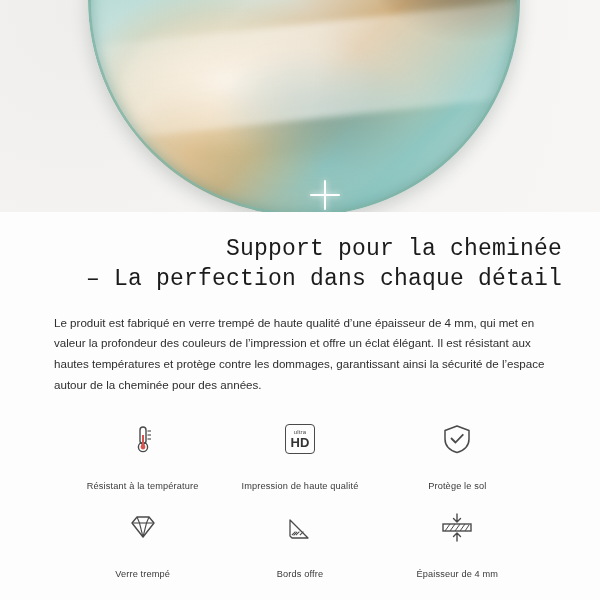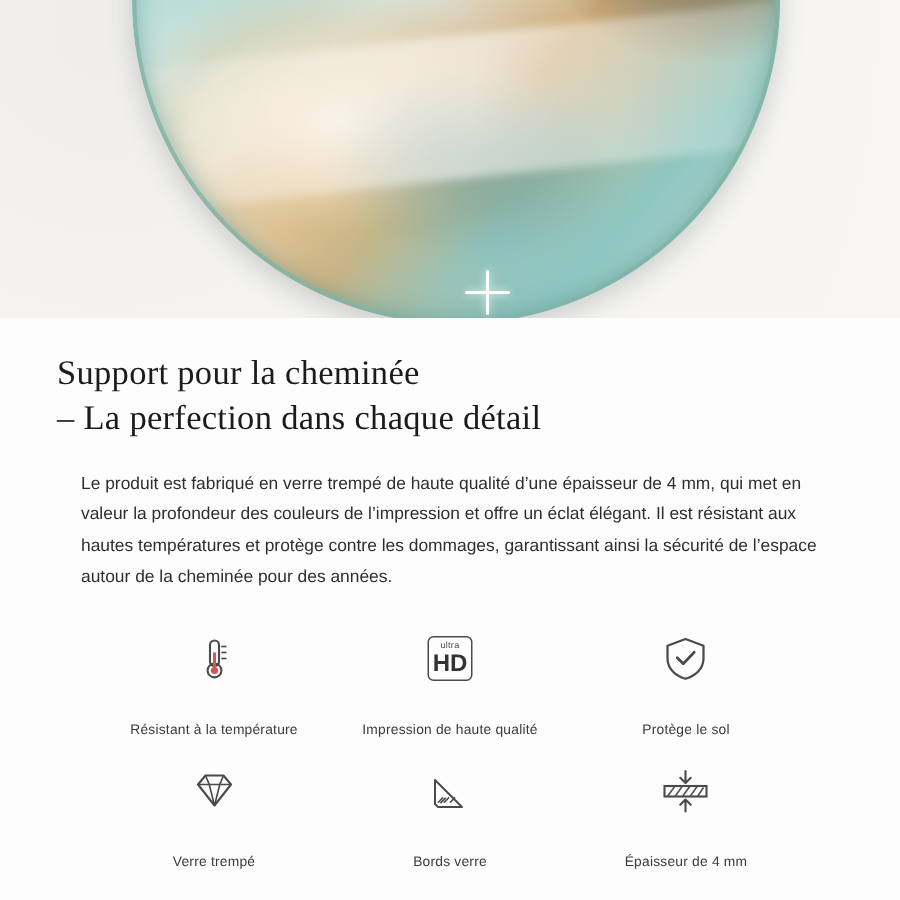--- a/index.html
+++ b/index.html
@@ -105,27 +105,28 @@
     box-shadow: 0 0 6px rgba(255,255,255,0.9);
   }
   .sparkle:before { left: 14px; top: 0; width: 2px; height: 30px; }
   .sparkle:after  { left: 0; top: 14px; width: 30px; height: 2px; }
 
   
   .content {
     padding: 22px 38px 0 38px;
   }
   .headline {
-    font-family: Liberation Serif, serif;
+    font-family: Liberation Mono, monospace;
     font-size: 23px;
     line-height: 1.32;
     color: #1b1b1b;
     font-weight: 400;
     margin: 0 0 18px 0;
     letter-spacing: 0.2px;
+    text-align: right;
   }
   .headline .line2 { display: block; }
   .body-text {
     font-size: 11.6px;
     line-height: 1.78;
     color: #2e2e2e;
     margin: 16px;
     max-width: 500px;
   }
 
@@ -161,21 +162,21 @@
     height: 28px;
     border: 1.4px solid #4a4a4a;
     border-radius: 4px;
     display: flex;
     flex-direction: column;
     align-items: center;
     justify-content: center;
     line-height: 1;
   }
   .ultrahd .u1 { font-size: 6px; color: #4a4a4a; letter-spacing: .2px; }
-  .ultrahd .u2 { font-size: 16px; font-weight: bold; color: #333; margin-top: 1px; }
+  .ultrahd .u2 { font-size: 13px; font-weight: bold; color: #333; margin-top: 1px; }
 </style>
 </head>
 <body>
 
 <div class="page">
 
   <div class="hero">
     <div class="hero-bg"></div>
     <div class="glass">
       <div class="glass-marble-a"></div>
@@ -246,21 +247,21 @@
       <div class="feature">
         <div class="feature-icon">
           <svg width="34" height="34" viewBox="0 0 34 34">
             <path d="M7 26 L7 10 L25 28 L9 28 Z" fill="none" stroke="#4a4a4a" stroke-width="1.3" stroke-linejoin="round"></path>
             <line x1="10" y1="24" x2="15" y2="24" stroke="#4a4a4a" stroke-width="1.1" transform="rotate(-45 12 24)"></line>
             <line x1="11" y1="21" x2="11" y2="26" stroke="#4a4a4a" stroke-width="1" transform="rotate(45 11 23)"></line>
             <line x1="15" y1="21" x2="15" y2="26" stroke="#4a4a4a" stroke-width="1" transform="rotate(45 15 23)"></line>
             <line x1="19" y1="21" x2="19" y2="26" stroke="#4a4a4a" stroke-width="1" transform="rotate(45 19 23)"></line>
           </svg>
         </div>
-        <div class="feature-label">Bords verre</div>
+        <div class="feature-label">Bords offre</div>
       </div>
 
       <div class="feature">
         <div class="feature-icon">
           <svg width="40" height="34" viewBox="0 0 40 34">
             <path d="M20 4 V11 M16.5 8.5 L20 12 L23.5 8.5" fill="none" stroke="#4a4a4a" stroke-width="1.4" stroke-linecap="round" stroke-linejoin="round"></path>
             <rect x="6" y="14" width="28" height="7" fill="none" stroke="#4a4a4a" stroke-width="1.4"></rect>
             <line x1="8" y1="21" x2="13" y2="14" stroke="#4a4a4a" stroke-width="1"></line>
             <line x1="13" y1="21" x2="18" y2="14" stroke="#4a4a4a" stroke-width="1"></line>
             <line x1="18" y1="21" x2="23" y2="14" stroke="#4a4a4a" stroke-width="1"></line>

